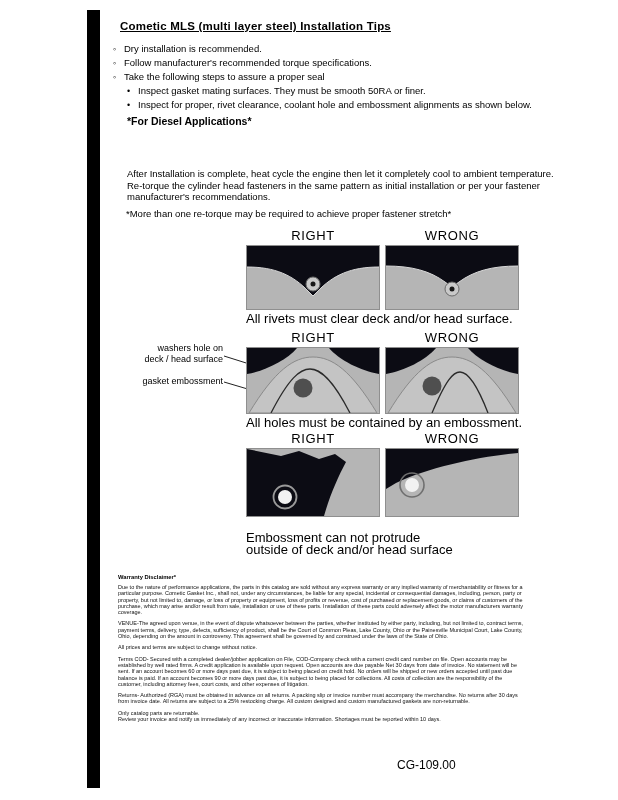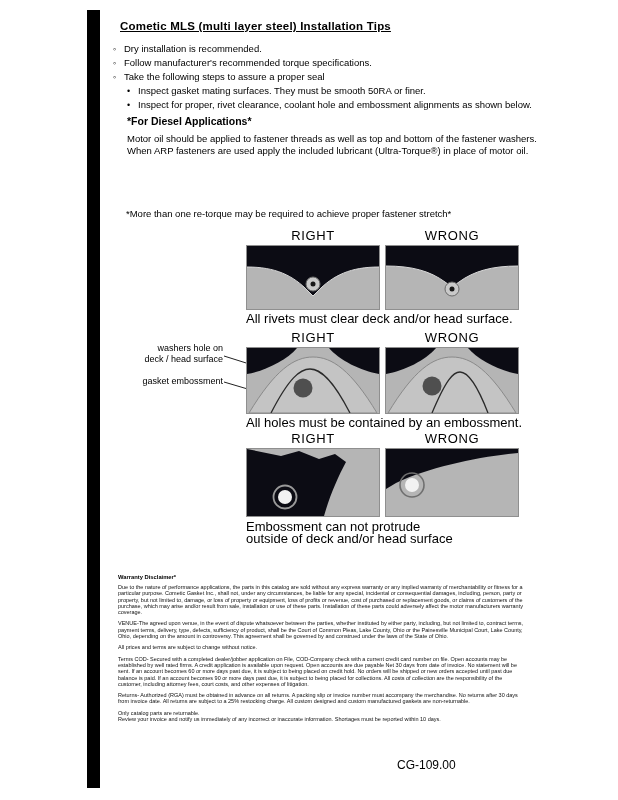--- a/index.html
+++ b/index.html
@@ -32,21 +32,21 @@
 
   .diagram { position:absolute; width:134px; border:1px solid #8f8f8f; background:#b5b5b5; }
   .diagram svg { display:block; }
   .img1 { top:245px; height:65px; }
   .img2 { top:347px; height:67px; }
   .img3 { top:448px; height:69px; }
 
   .dg-caption { position:absolute; left:236px; font-size:13px; line-height:12px; }
   .cap1 { top:313px; white-space:nowrap; }
   .cap2 { top:417px; white-space:nowrap; }
-  .cap3 { top:521px; width:218px; }
+  .cap3 { top:532px; width:218px; }
 
   .callout { position:absolute; text-align:right; font-size:9px; line-height:10.5px; }
   .callout1 { left:128px; top:343px; width:85px; }
   .callout2 { left:118px; top:376px; width:95px; }
   .pointer-lines { position:absolute; left:214px; top:350px; pointer-events:none; }
 
   .warranty { position:absolute; left:108px; top:574px; width:406px; }
   .warr-h { font-size:5.8px; font-weight:bold; margin-bottom:4px; }
   .warr-p { font-size:5.5px; line-height:6.3px; margin-bottom:5px; color:#111; }
   .warr-p.tight { margin-bottom:0; }
@@ -74,21 +74,21 @@
     </div>
     <div class="tip sub">
       <span class="m fill">•</span><span>Inspect gasket mating surfaces.  They must be smooth 50RA or finer.</span>
     </div>
     <div class="tip sub">
       <span class="m fill">•</span><span>Inspect for proper, rivet clearance, coolant hole and embossment alignments as shown below.</span>
     </div>
   </div>
 
   <h2 class="diesel-heading">*For Diesel Applications*</h2>
-  <p class="para p1">Motor oil should be applied to fastener threads as well as top and bottom of the fastener washers. When ARP fasteners are used apply the included lubricant (Ultra-Torque®) in place of motor oil.</p>
+  <p class="para p2">After Installation is complete, heat cycle the engine then let it completely cool to ambient temperature. Re-torque the cylinder head fasteners in the same pattern as initial installation or per your fastener manufacturer's recommendations.</p>
   <p class="note">*More than one re-torque may be required to achieve proper fastener stretch*</p>
 
   <div class="dg-header hdr1 col-l">RIGHT</div>
   <div class="dg-header hdr1 col-r">WRONG</div>
 
   <div class="diagram img1 col-l">
     <svg width="132" height="63" viewBox="0 0 132 63">
       <rect width="132" height="63" fill="#b5b5b5"></rect>
       <path d="M0 0 H132 V21 C104 21 86 29 70 46 L66 50 L62 46 C46 29 28 21 0 21 Z" fill="#0c0c14"></path>
       <path d="M0 21 C28 21 46 29 62 46 L66 50 L70 46 C86 29 104 21 132 21" fill="none" stroke="#d8d8d8" stroke-width="1"></path>

